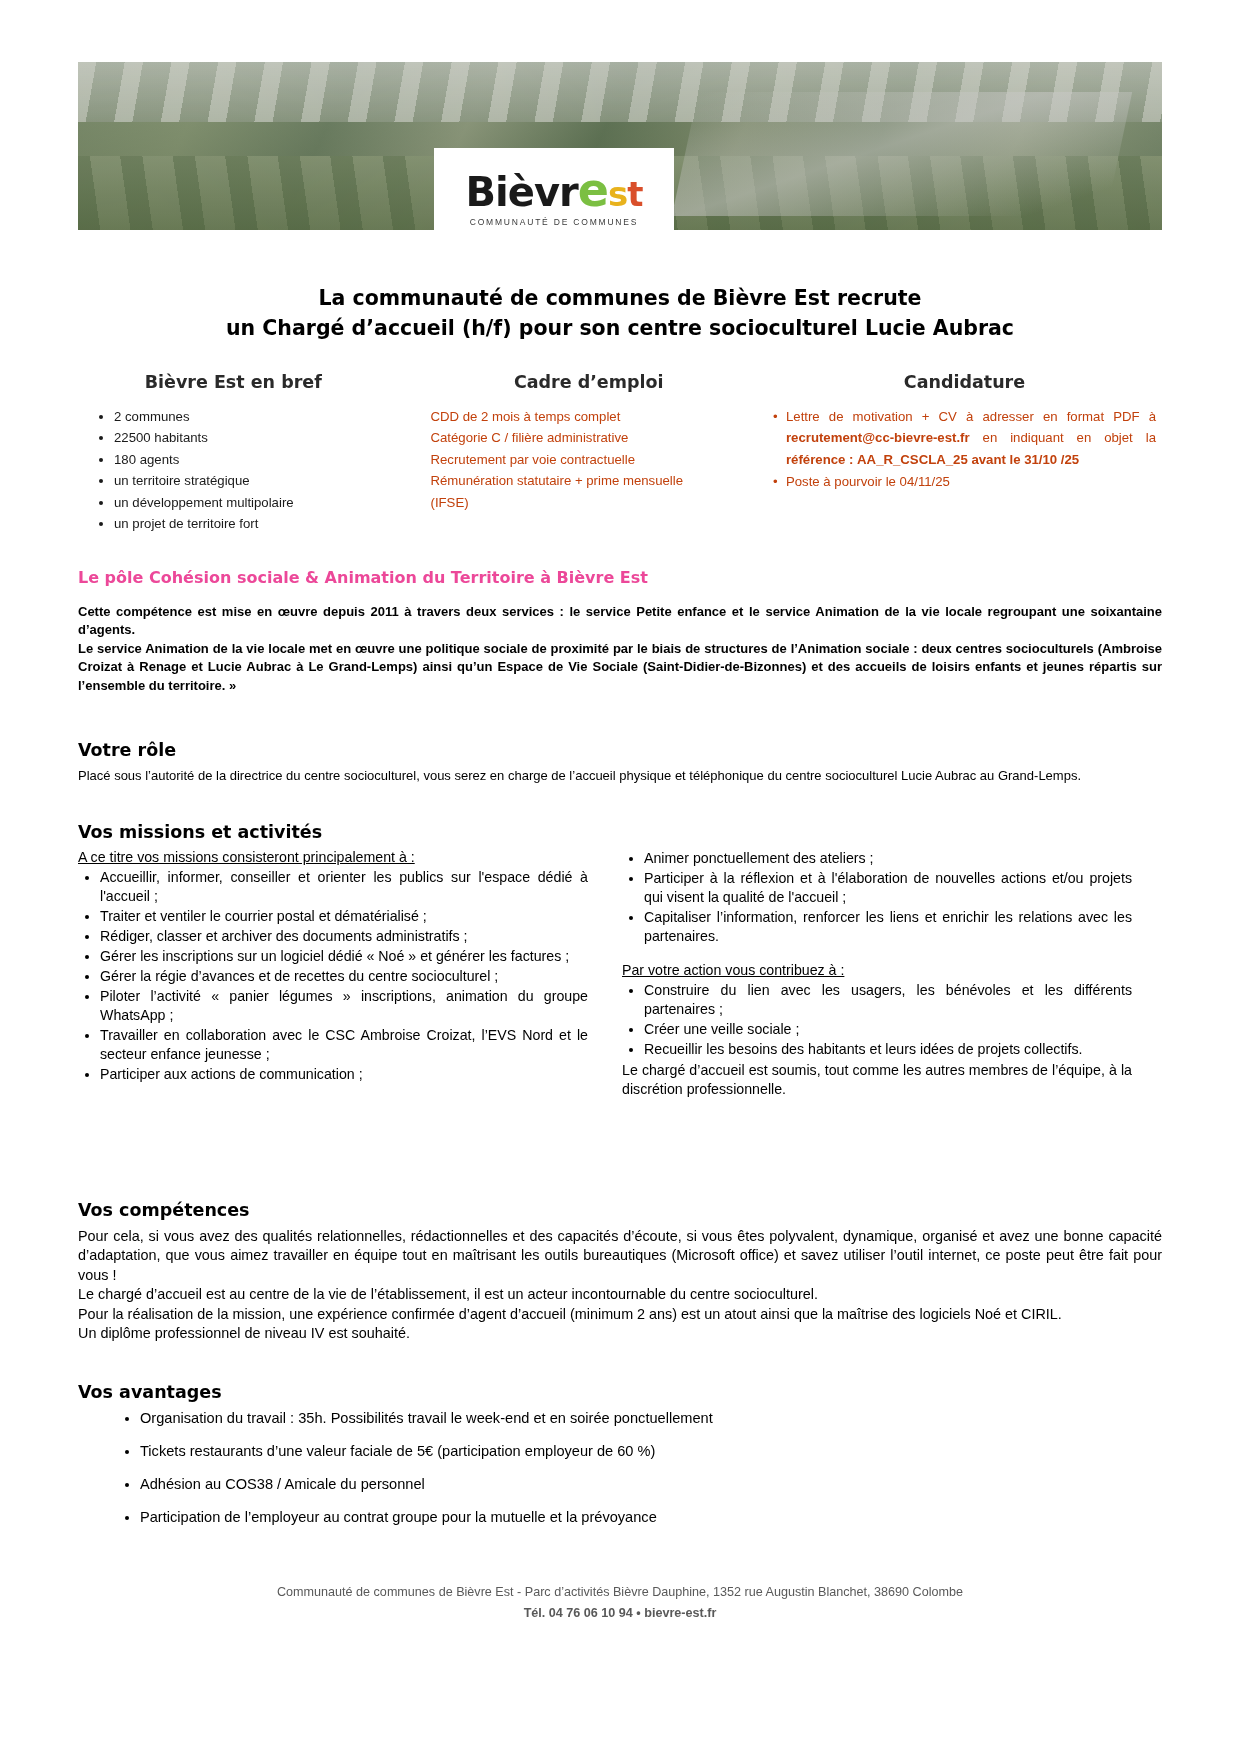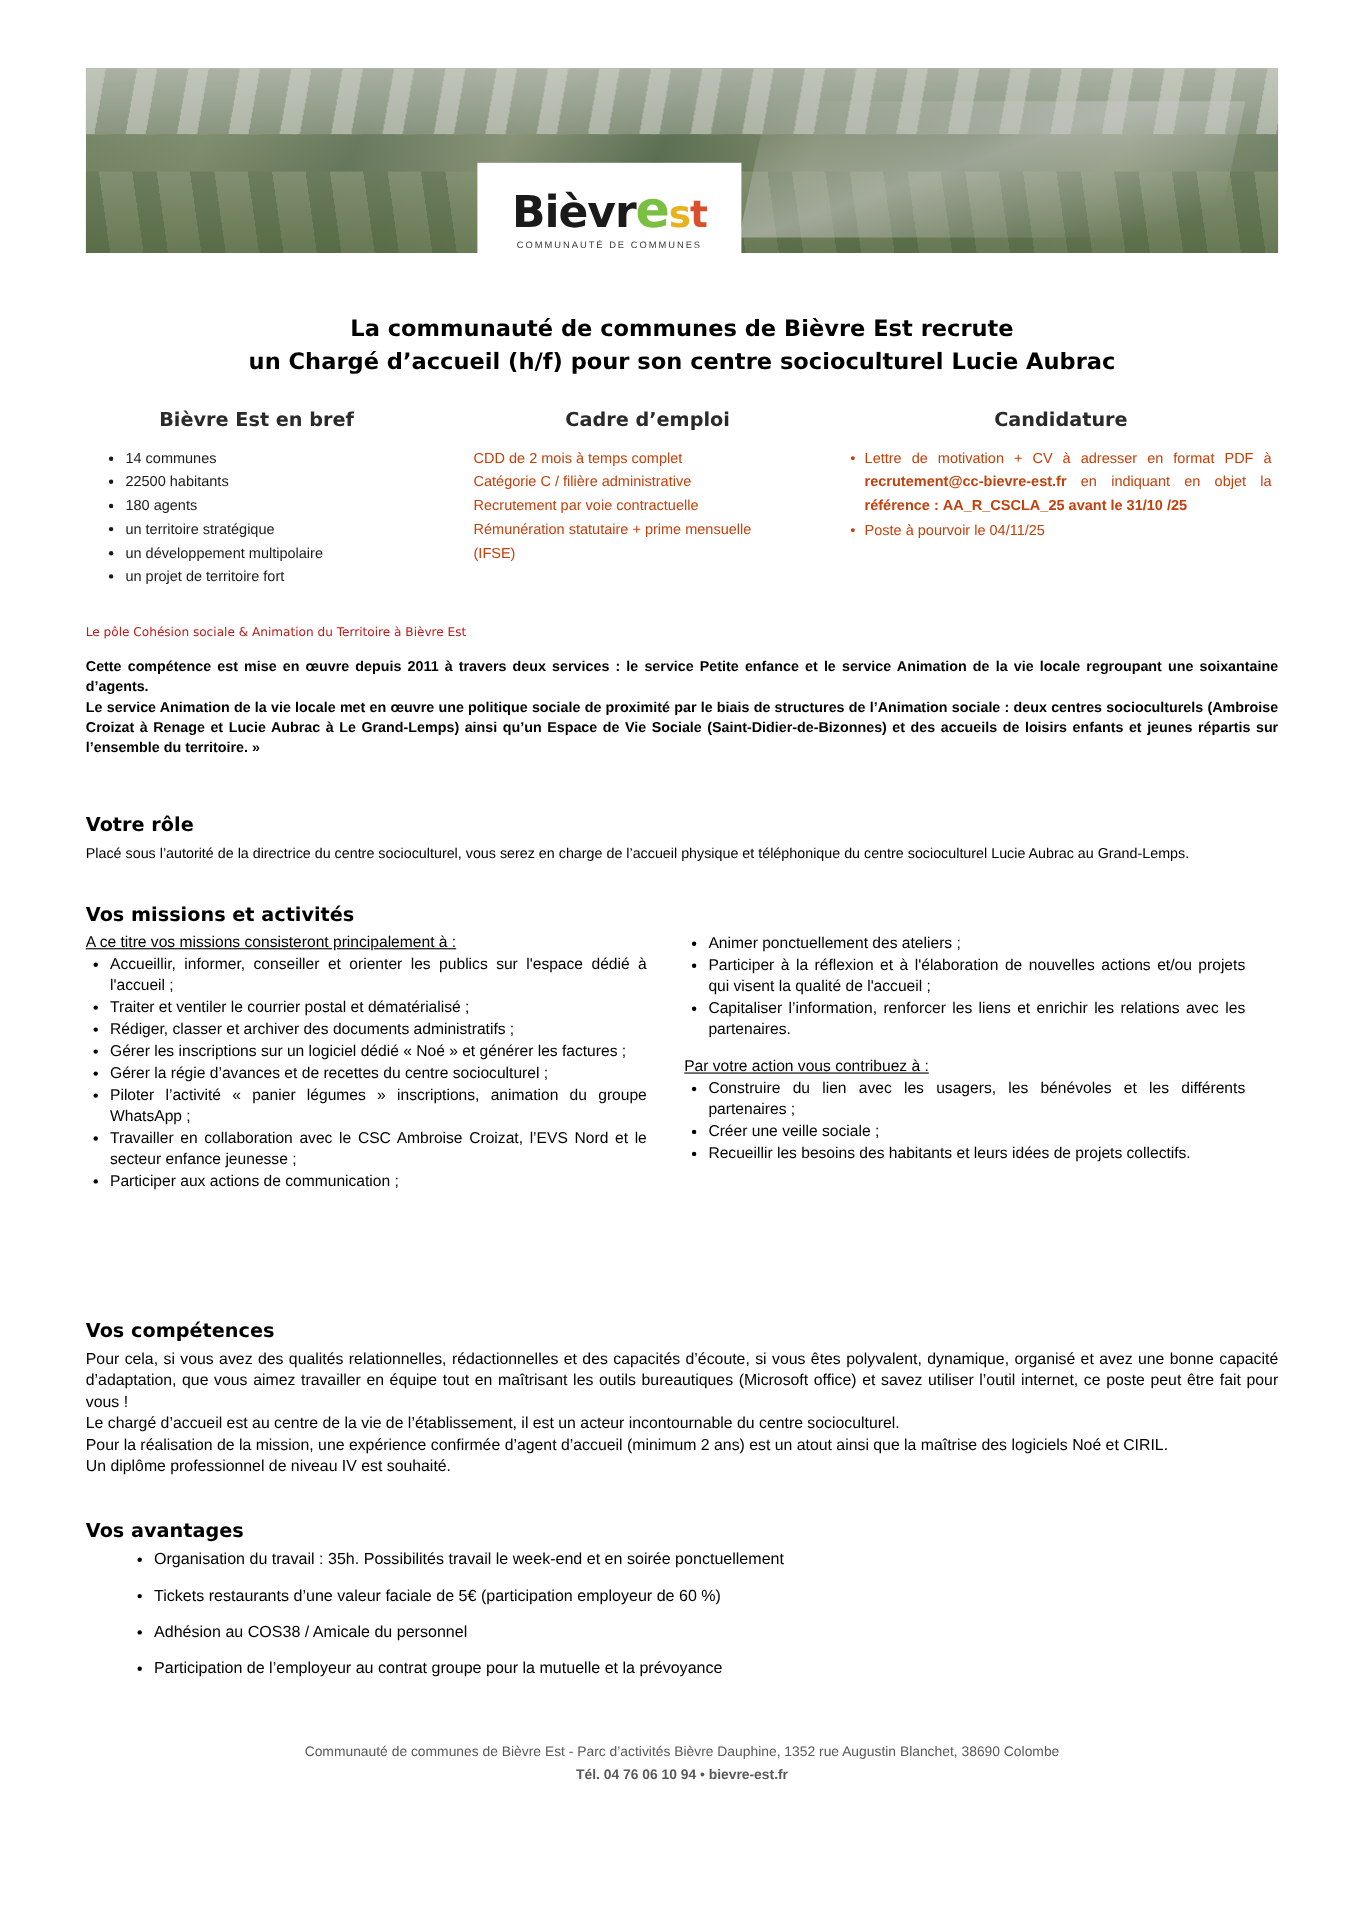--- a/index.html
+++ b/index.html
@@ -187,23 +187,23 @@
   }
   .sec-title {
     font-family: "DejaVu Sans", sans-serif;
     font-weight: bold;
     font-size: 17.5px;
     color: #000;
     margin-bottom: 7px;
   }
   .sec-title-sm {
     font-family: "DejaVu Sans", sans-serif;
-    font-weight: normal;
-    font-size: 11px;
-    color: #b91c1c;
+    font-weight: bold;
+    font-size: 16px;
+    color: #ec4899;
   }
   .para {
     font-size: 13px;
     line-height: 1.42;
     text-align: justify;
   }
   .para-bold {
     font-weight: bold;
   }
 
@@ -278,21 +278,21 @@
   <div class="main-title">
     <div>La communauté de communes de Bièvre Est recrute</div>
     <div>un Chargé d’accueil (h/f) pour son centre socioculturel Lucie Aubrac</div>
   </div>
 
   <div class="cols">
 
     <div class="col col-1">
       <div class="col-head">Bièvre Est en bref</div>
       <ul>
-        <li>14 communes</li>
+        <li>2 communes</li>
         <li>22500 habitants</li>
         <li>180 agents</li>
         <li>un territoire stratégique</li>
         <li>un développement multipolaire</li>
         <li>un projet de territoire fort</li>
       </ul>
     </div>
 
     <div class="col col-2">
       <div class="col-head">Cadre d’emploi</div>
@@ -351,20 +351,21 @@
           <li>Animer ponctuellement des ateliers ;</li>
           <li>Participer à la réflexion et à l'élaboration de nouvelles actions et/ou projets qui visent la qualité de l'accueil ;</li>
           <li>Capitaliser l’information, renforcer les liens et enrichir les relations avec les partenaires.</li>
         </ul>
         <div class="underline-head" style="margin-top:16px;">Par votre action vous contribuez à :</div>
         <ul>
           <li>Construire du lien avec les usagers, les bénévoles et les différents partenaires ;</li>
           <li>Créer une veille sociale ;</li>
           <li>Recueillir les besoins des habitants et leurs idées de projets collectifs.</li>
         </ul>
+        <div class="plainpara">Le chargé d’accueil est soumis, tout comme les autres membres de l’équipe, à la discrétion professionnelle.</div>
       </div>
     </div>
   </div>
 
   <div class="section" style="top:1200px;">
     <div class="sec-title">Vos compétences</div>
     <div class="comp-para">Pour cela, si vous avez des qualités relationnelles, rédactionnelles et des capacités d’écoute, si vous êtes polyvalent, dynamique, organisé et avez une bonne capacité d’adaptation, que vous aimez travailler en équipe tout en maîtrisant les outils bureautiques (Microsoft office) et savez utiliser l’outil internet, ce poste peut être fait pour vous !</div>
     <div class="comp-para">Le chargé d’accueil est au centre de la vie de l’établissement, il est un acteur incontournable du centre socioculturel.</div>
     <div class="comp-para">Pour la réalisation de la mission, une expérience confirmée d’agent d’accueil (minimum 2 ans)  est un atout ainsi que la maîtrise des logiciels Noé et CIRIL.</div>
     <div class="comp-para">Un diplôme professionnel de niveau IV est souhaité.</div>

